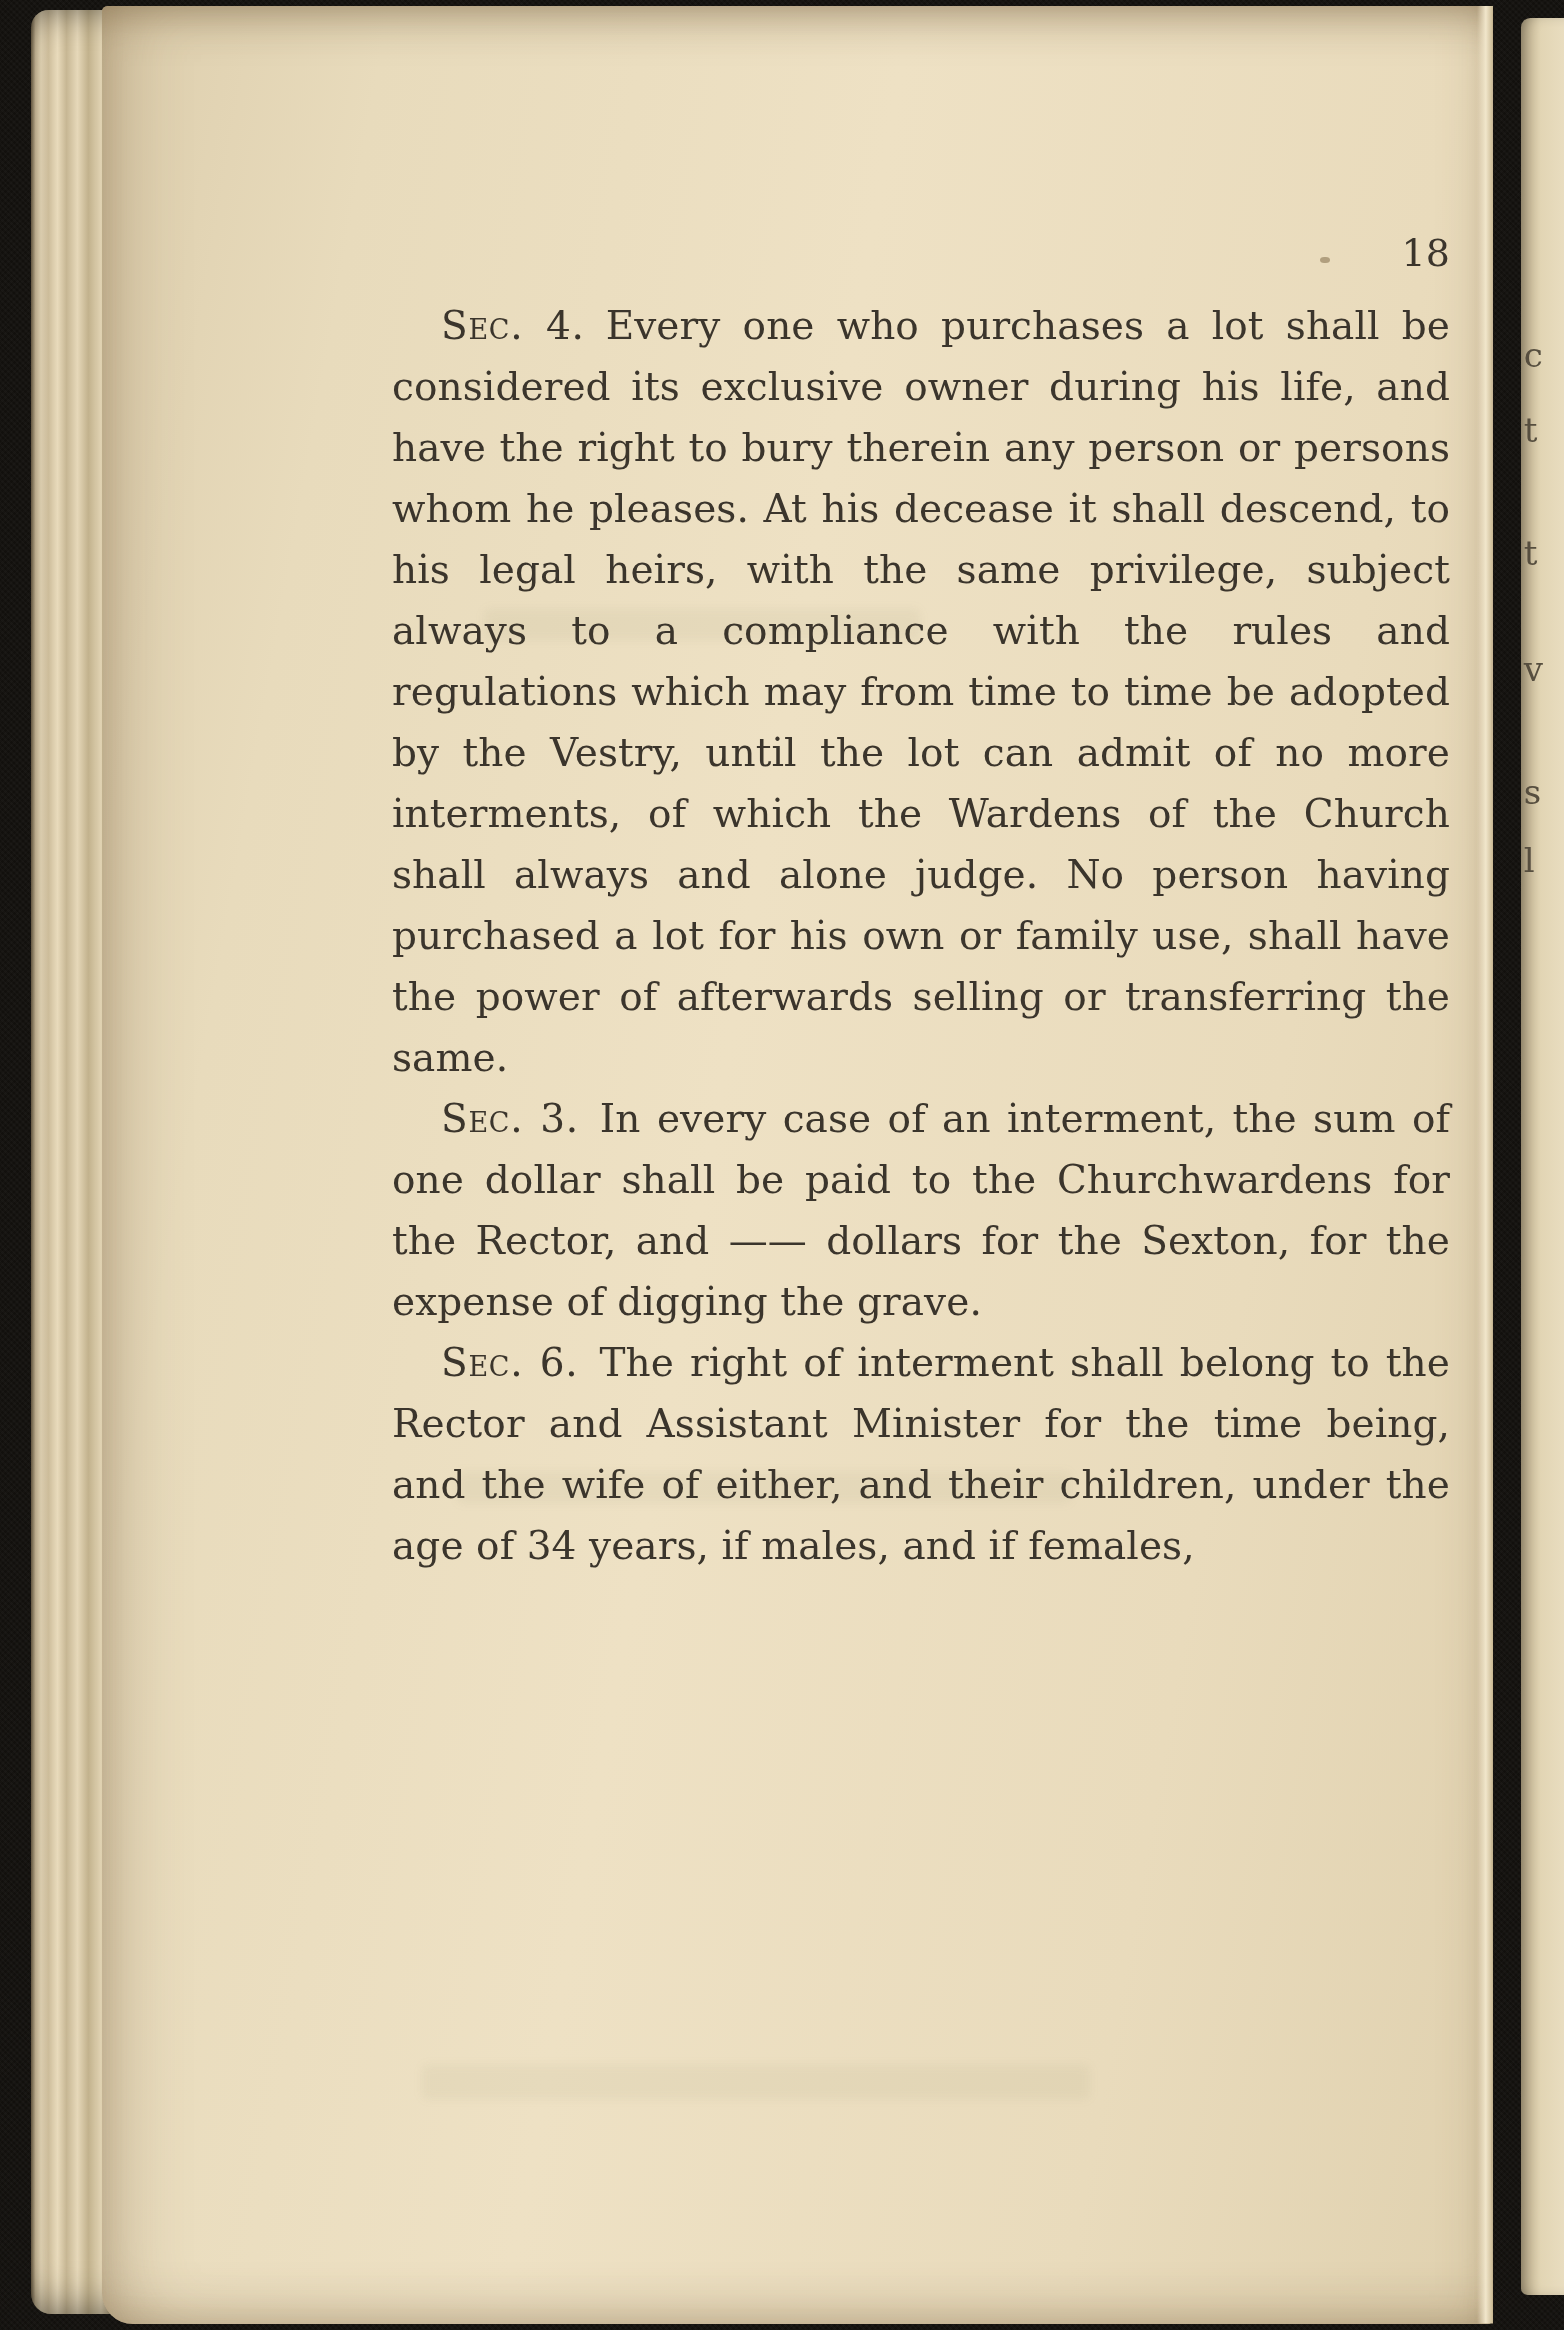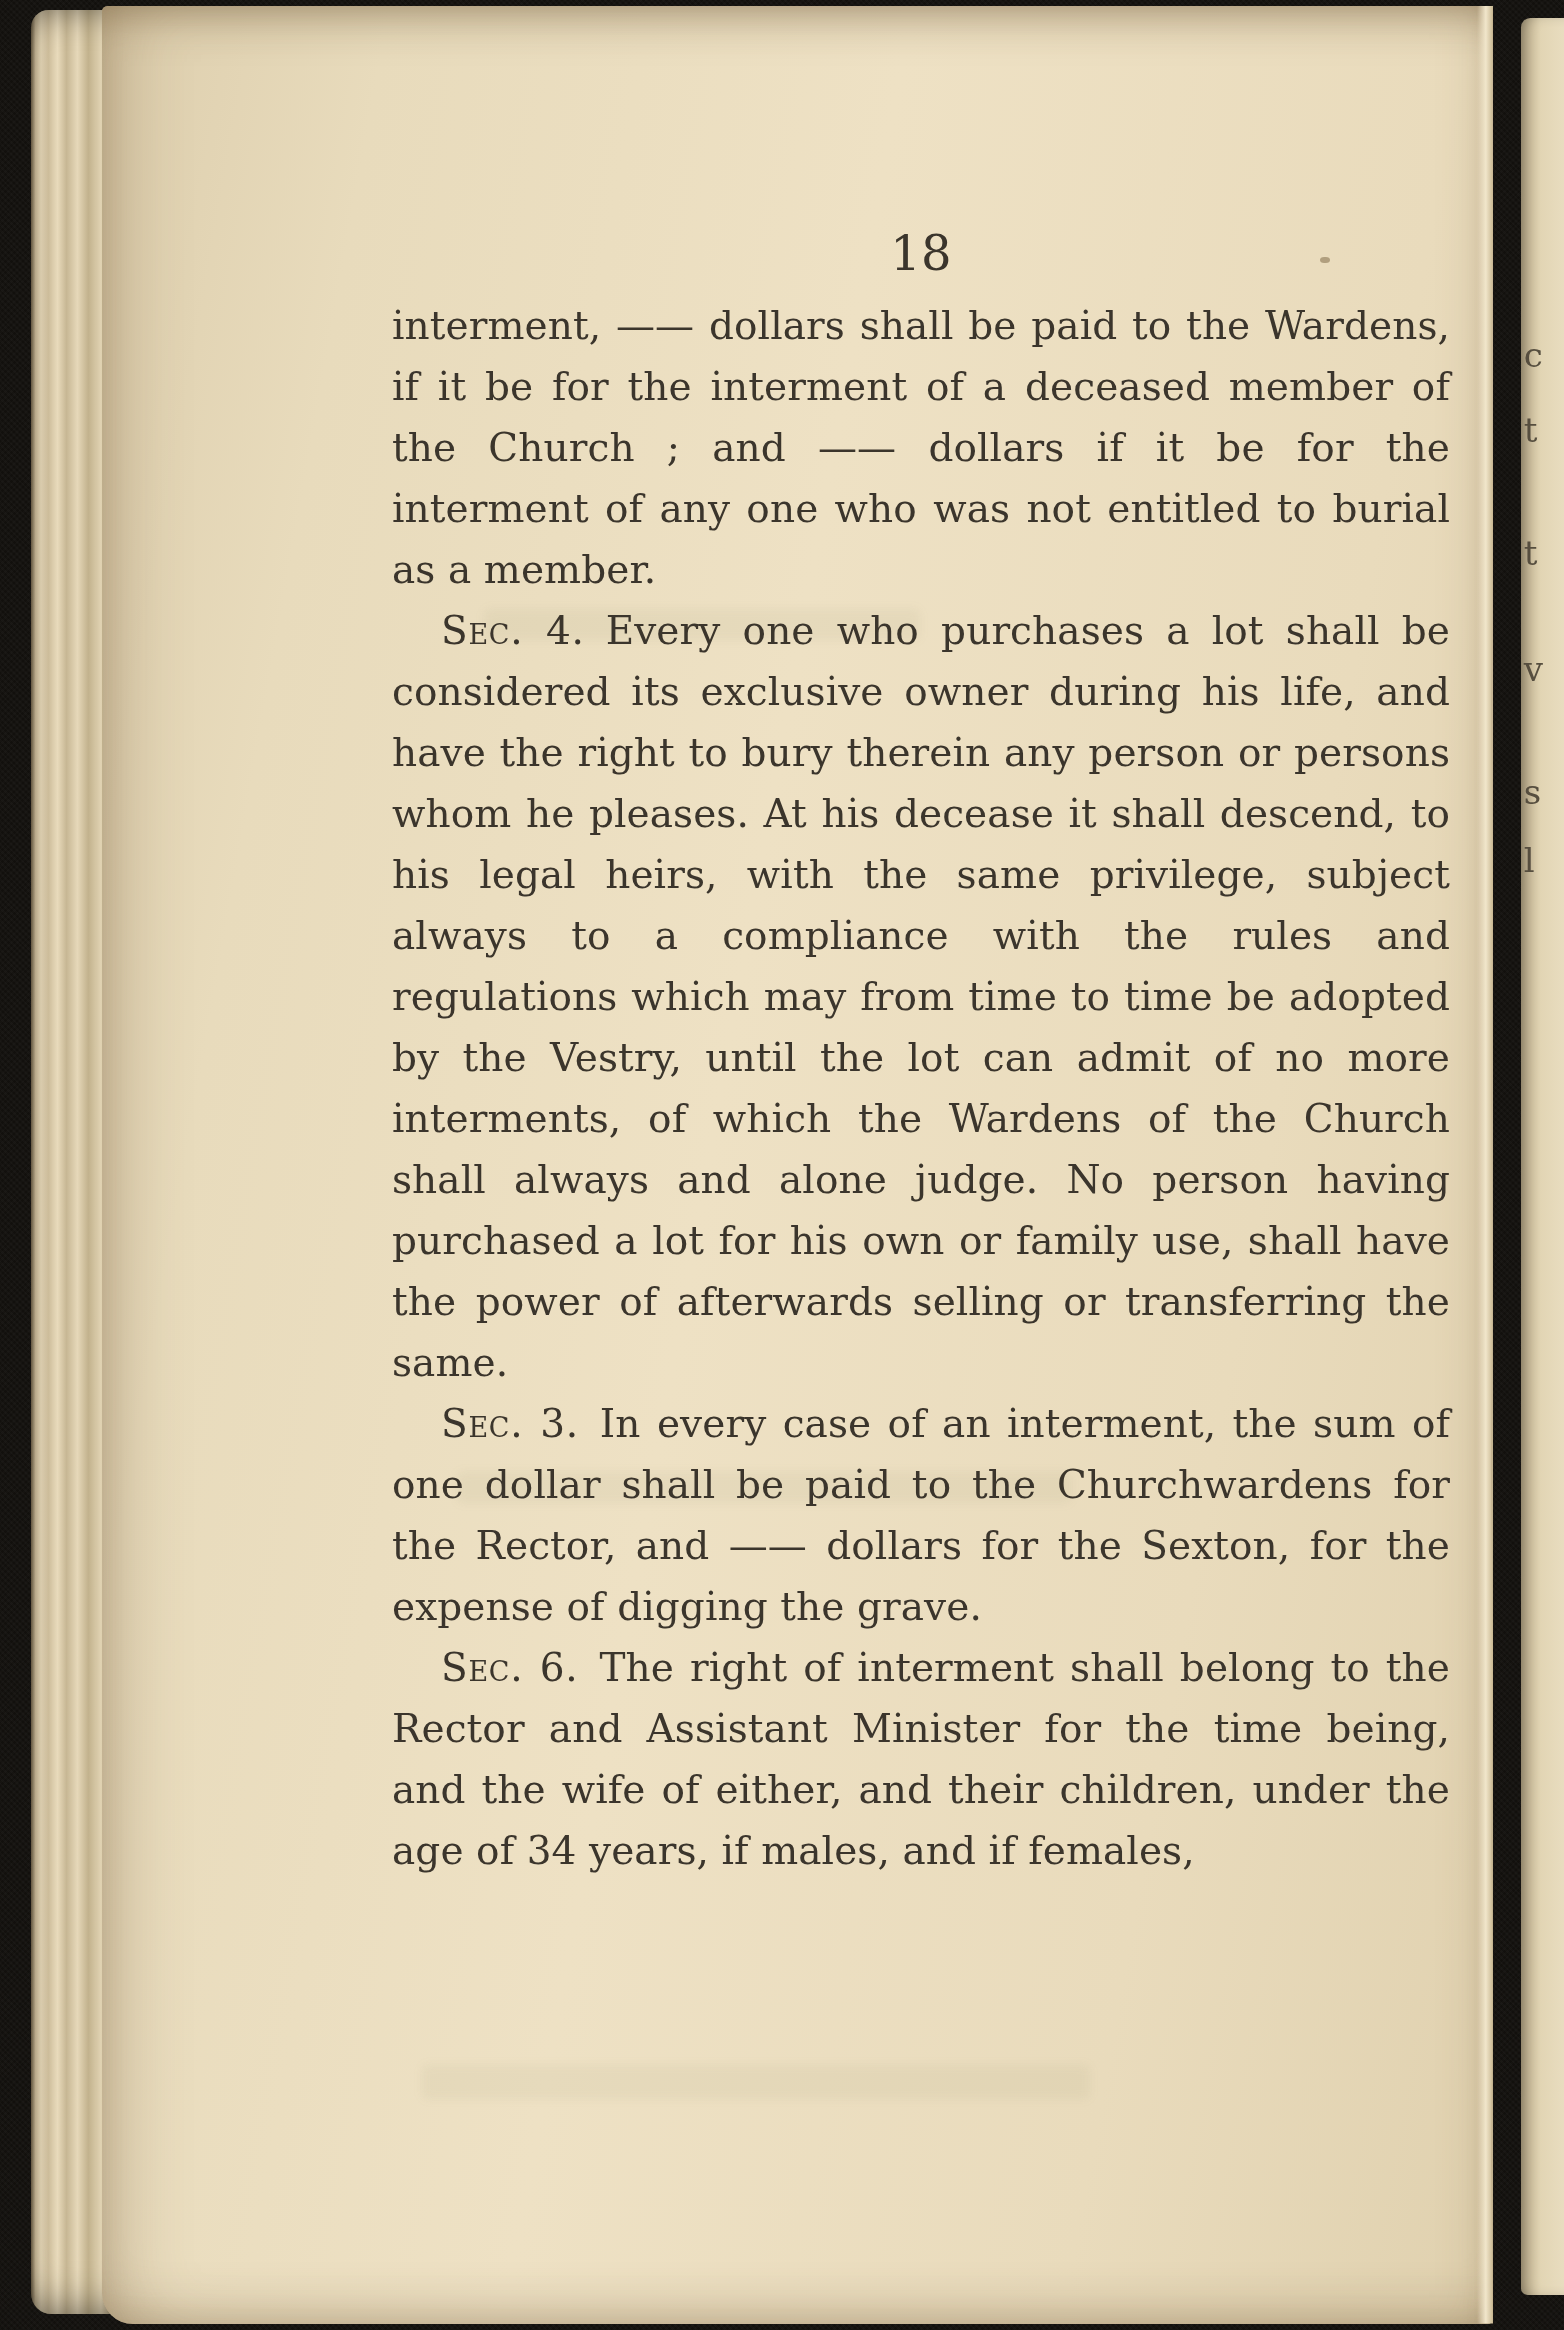--- a/index.html
+++ b/index.html
@@ -37,21 +37,21 @@
     clip-path:polygon(0 0,100% 0,92% 4%,100% 9%,90% 15%,99% 22%,88% 30%,100% 38%,
       90% 47%,98% 55%,87% 63%,100% 71%,90% 79%,98% 86%,88% 93%,100% 100%,0 100%);
   }
   
   .text-block{
     position:absolute;left:290px;top:217px;width:1058px;
     color:#3b352c;font-size:39px;line-height:61px;
     text-align:justify;letter-spacing:0.1px;
   }
   .page-number{
-    text-align:center;font-size:48px;line-height:61px;margin:0 0 11px 0;
+    text-align:right;font-size:38px;line-height:61px;margin:0 0 11px 0;
   }
   .para{margin:0;text-indent:49px;}
   .para.first{text-indent:0;}
   .lead{font-variant:small-caps;letter-spacing:0.7px;margin-right:21px;}
   .speck{
     position:absolute;left:1218px;top:251px;width:9.5px;height:6.8px;border-radius:50%;
     background:rgba(130,110,75,.55);
   }
   .ghost{position:absolute;background:rgba(125,130,90,.07);filter:blur(4.8px);border-radius:6.8px;}
   .ghost.g1{left:382px;top:603px;width:436px;height:31px;}
@@ -77,23 +77,20 @@
 
   <div class="main-page">
     <div class="ghost g1"></div>
     <div class="ghost g2"></div>
     <div class="ghost g3"></div>
     <div class="speck"></div>
 
     <div class="text-block">
       <div class="page-number">18</div>
 
-      <p class="para first">
-        <span>interment, —— dollars shall be paid to the Wardens, if it be for the interment of a deceased member of the Church ; and —— dollars if it be for the interment of any one who was not entitled to burial as a member.</span>
-      </p>
 
       <p class="para">
         <span class="lead">Sec. 4.</span><span>Every one who purchases a lot shall be considered its exclusive owner during his life, and have the right to bury therein any person or persons whom he pleases. At his decease it shall descend, to his legal heirs, with the same privilege, subject always to a compliance with the rules and regulations which may from time to time be adopted by the Vestry, until the lot can admit of no more interments, of which the Wardens of the Church shall always and alone judge. No person having purchased a lot for his own or family use, shall have the power of afterwards selling or transferring the same.</span>
       </p>
 
       <p class="para">
         <span class="lead">Sec. 3.</span><span>In every case of an interment, the sum of one dollar shall be paid to the Churchwardens for the Rector, and —— dollars for the Sexton, for the expense of digging the grave.</span>
       </p>
 
       <p class="para">

